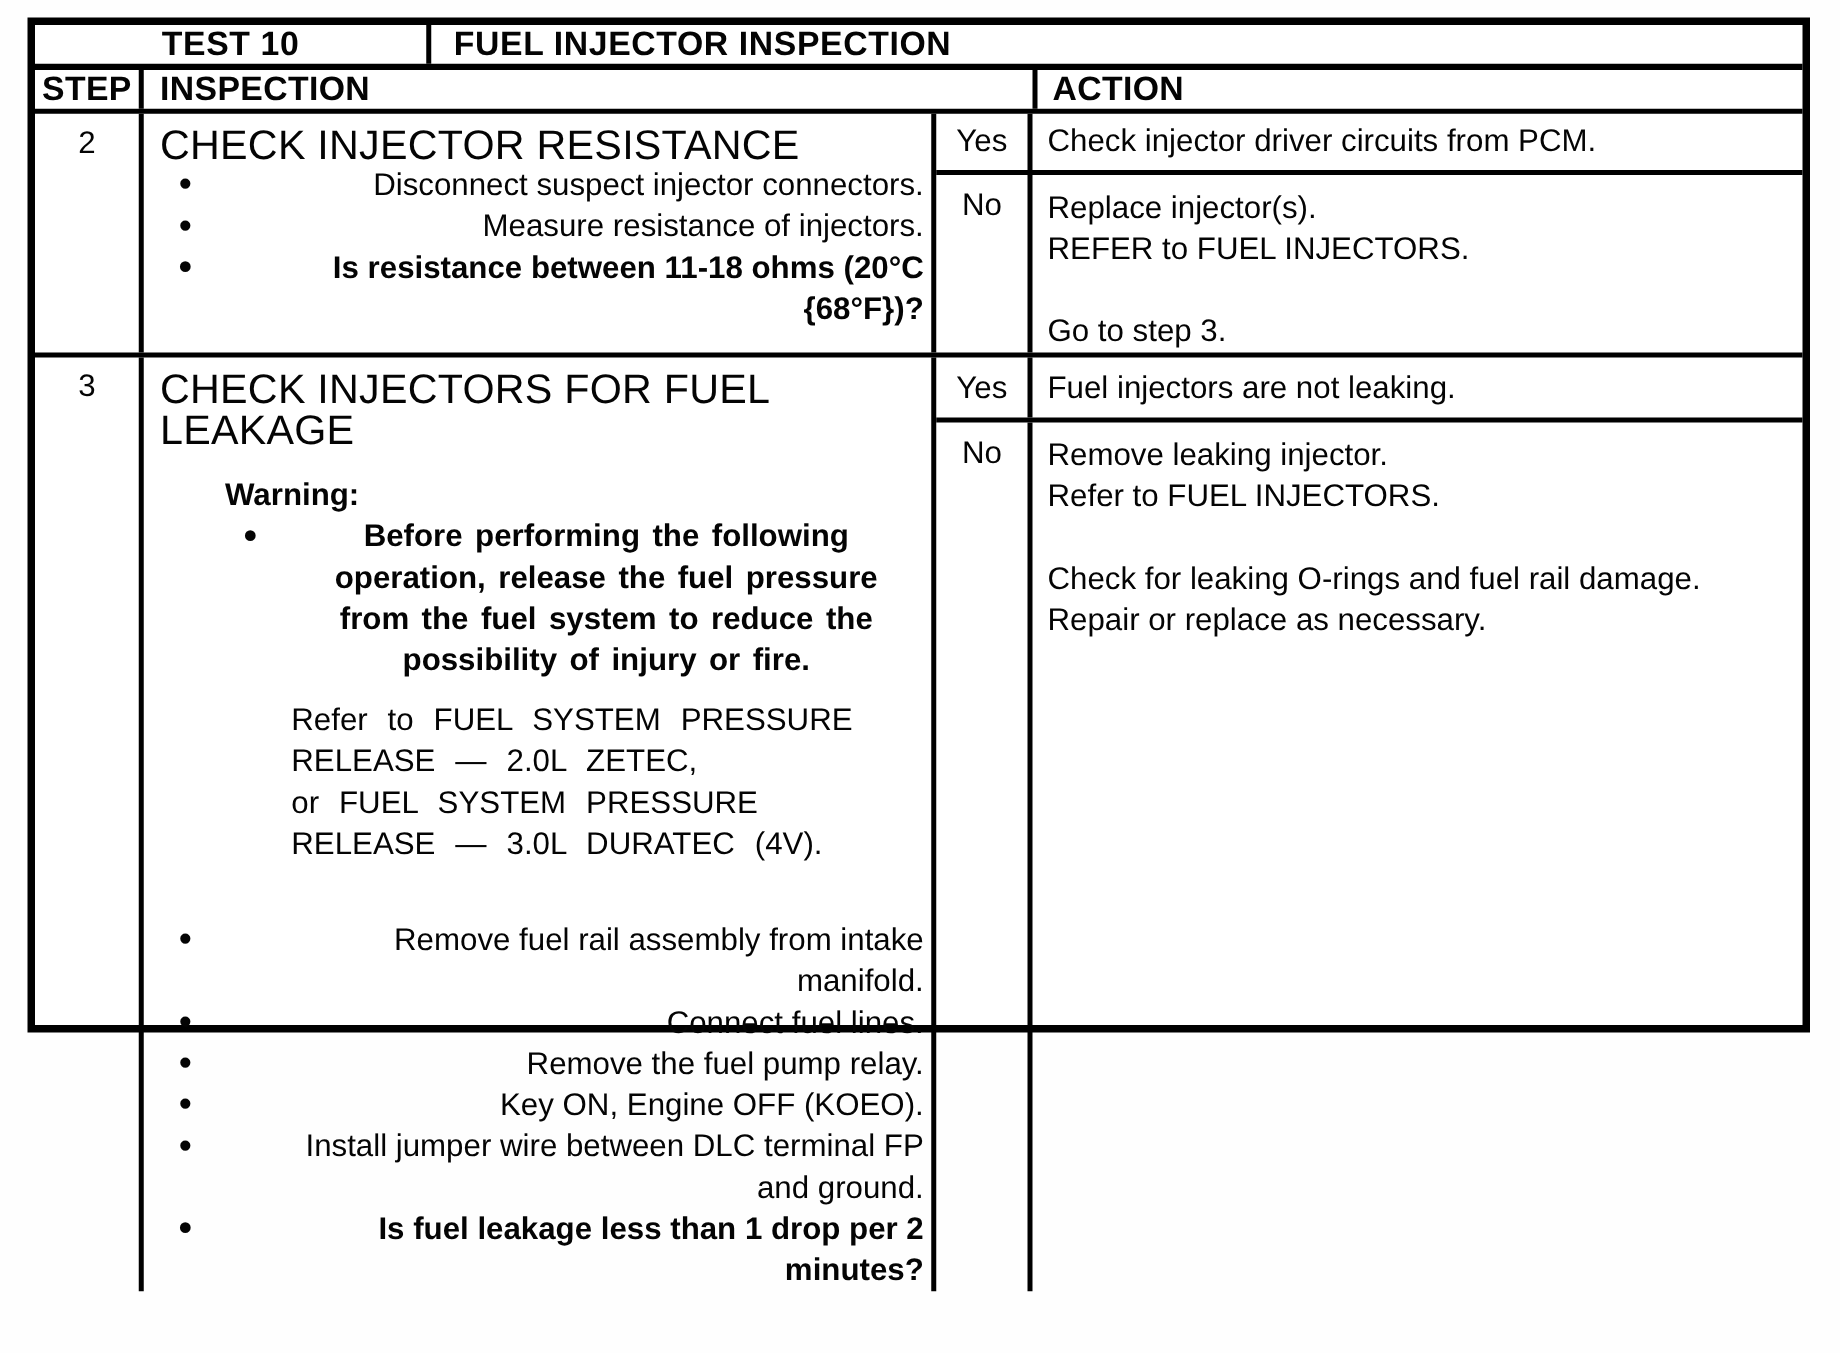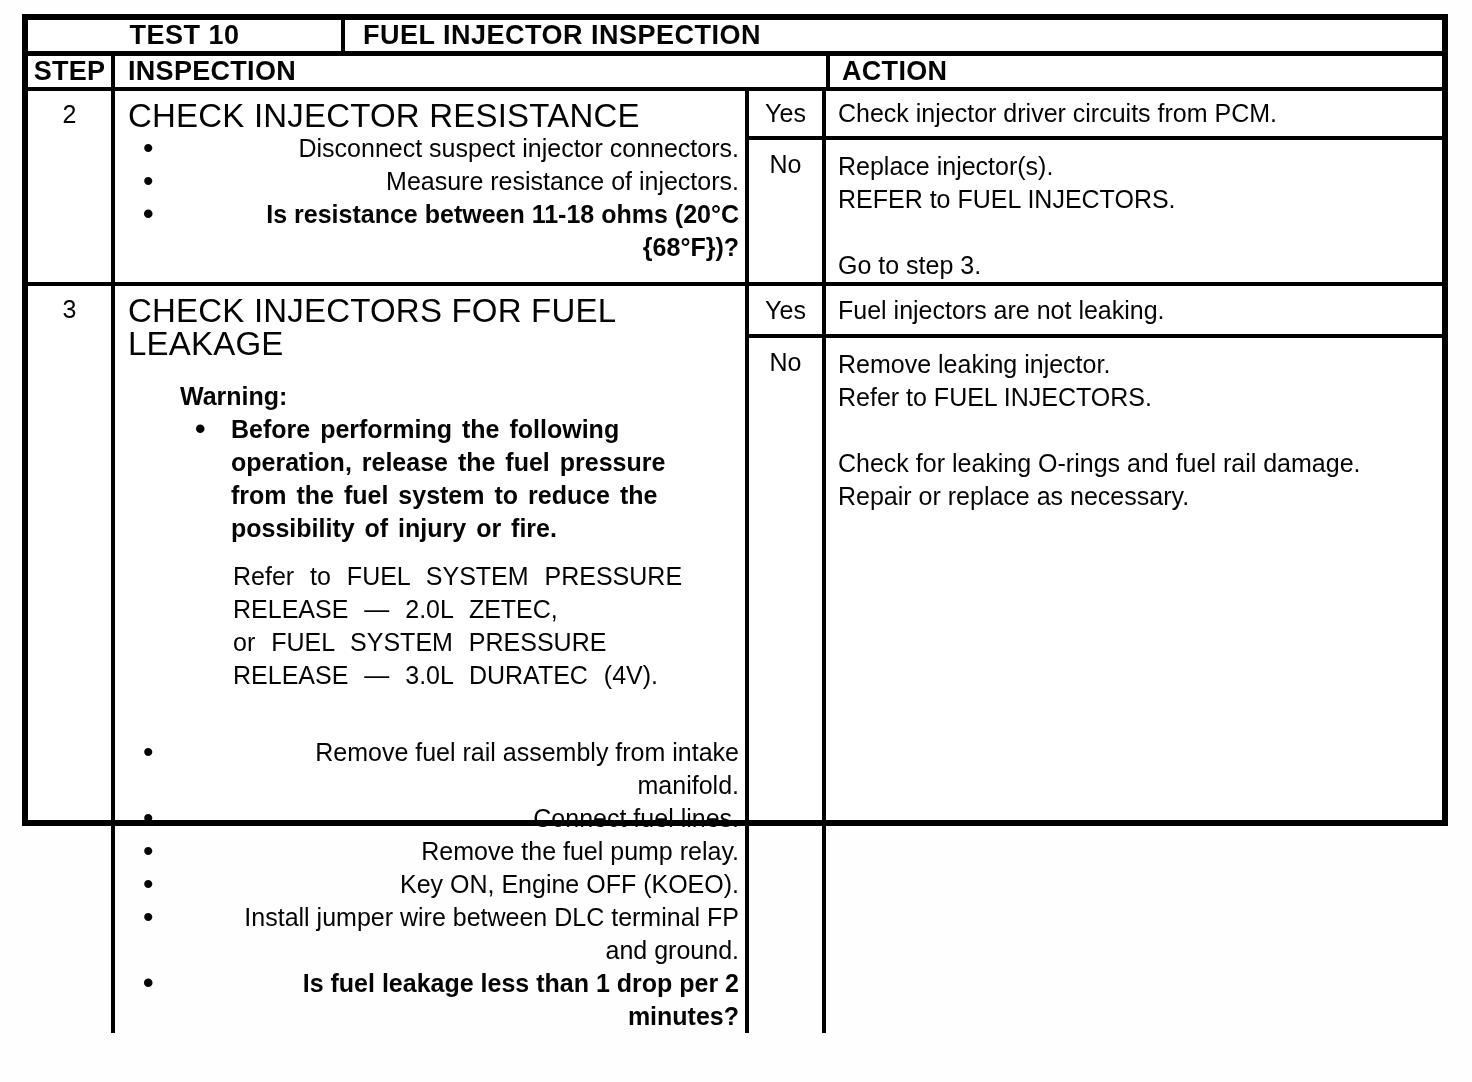--- a/index.html
+++ b/index.html
@@ -78,21 +78,21 @@
   }
   li.b::before {
     content: "\2022";
     position: absolute; left: 15px; top: -1px;
     font-size: 30px;
   }
   .bold { font-weight: bold; }
   .warn-block { margin-left: 52px; margin-top: 20px; font-weight: bold; }
   .warn-bullet {
     position: relative; padding-left: 51px;
-    white-space: pre-line; word-spacing: 3px;
+    white-space: pre-line; word-spacing: 3px; text-align: center;
   }
   .warn-bullet::before {
     content: "\2022";
     position: absolute; left: 15px; top: -1px; font-size: 30px;
   }
   .refer {
     margin-left: 105px; margin-top: 15px;
     white-space: pre-line; word-spacing: 9px;
   }
   .s3-bullets { margin-top: 44px; }

